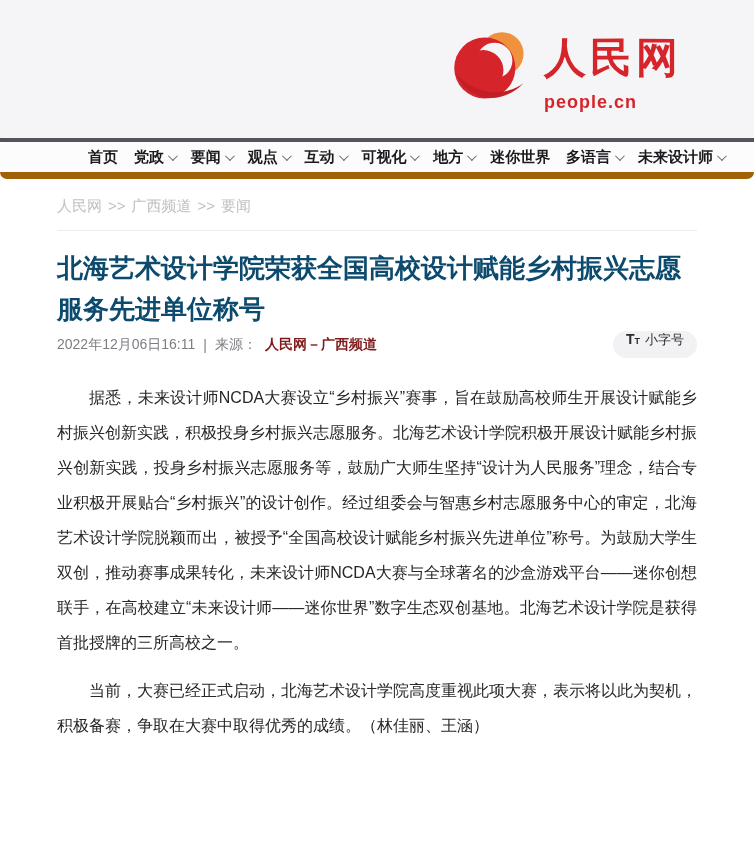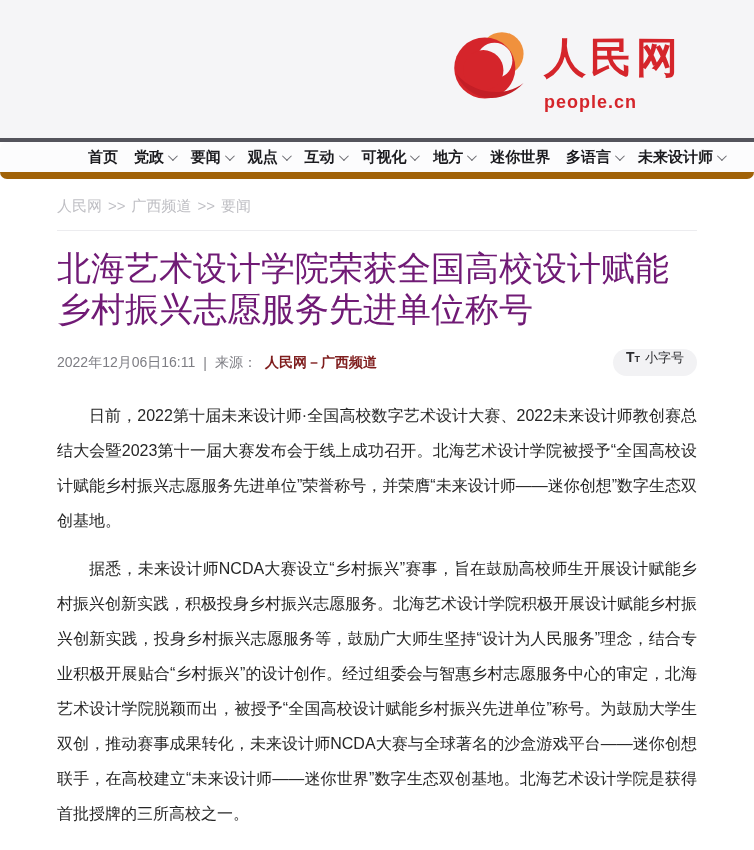--- a/index.html
+++ b/index.html
@@ -24,23 +24,23 @@
   .chev { width: 7px; height: 7px; border-right: 1.5px solid #6b6b70; border-bottom: 1.5px solid #6b6b70;
     transform: rotate(45deg) translateY(-2px); display: inline-block; }
 
   
   .content { padding: 0 57px; }
   .breadcrumb { margin-top: 18px; font-size: 15px; color: #bfbfc4; }
   .breadcrumb .crumb { cursor: pointer; }
   .breadcrumb .sep { margin: 0 6px; }
   .rule { border: none; border-top: 1px solid #ececef; margin-top: 14px; }
 
-  .article-title { margin-top: 17px; font-size: 34px; line-height: 41px; font-weight: normal; color: #701a75; }
+  .article-title { margin-top: 17px; font-size: 26px; line-height: 41px; font-weight: bold; color: #0c4a6e; }
 
-  .meta-row { margin-top: 19px; display: flex; align-items: center; justify-content: space-between; }
+  .meta-row { margin-top: 1px; display: flex; align-items: center; justify-content: space-between; }
   .meta-left { font-size: 14px; color: #7d7d83; display: flex; align-items: center; gap: 8px; }
   .meta-left .source-name { font-weight: bold; color: #7f1d1d; cursor: pointer; }
   .pill { background: #f2f2f4; border-radius: 14px; height: 27px; display: inline-flex; 
     justify-content: center; padding: 0 13px; cursor: pointer; }
   .font-size-btn { font-size: 13px; color: #2b2b2e; gap: 5px; }
   .font-size-btn .tt b { font-size: 14px; font-weight: bold; }
   .font-size-btn .tt small { font-size: 9px; font-weight: bold; }
 
   .article-body { margin-top: 22px; }
   .article-body p { font-size: 16px; line-height: 35px; color: #262626; text-align: justify;
@@ -122,18 +122,17 @@
       <span>来源：</span>
       <span class="source-name">人民网－广西频道</span>
     </div>
     <button class="pill font-size-btn" style="border:none;">
       <span class="tt"><b>T</b><small>T</small></span>
       <span>小字号</span>
     </button>
   </div>
 
   <div class="article-body">
-      <p>日前，2022第十届未来设计师·全国高校数字艺术设计大赛、2022未来设计师教创赛总结大会暨2023第十一届大赛发布会于线上成功召开。北海艺术设计学院被授予“全国高校设计赋能乡村振兴志愿服务先进单位”荣誉称号，并荣膺“未来设计师——迷你创想”数字生态双创基地。</p>
       <p>据悉，未来设计师NCDA大赛设立“乡村振兴”赛事，旨在鼓励高校师生开展设计赋能乡村振兴创新实践，积极投身乡村振兴志愿服务。北海艺术设计学院积极开展设计赋能乡村振兴创新实践，投身乡村振兴志愿服务等，鼓励广大师生坚持“设计为人民服务”理念，结合专业积极开展贴合“乡村振兴”的设计创作。经过组委会与智惠乡村志愿服务中心的审定，北海艺术设计学院脱颖而出，被授予“全国高校设计赋能乡村振兴先进单位”称号。为鼓励大学生双创，推动赛事成果转化，未来设计师NCDA大赛与全球著名的沙盒游戏平台——迷你创想联手，在高校建立“未来设计师——迷你世界”数字生态双创基地。北海艺术设计学院是获得首批授牌的三所高校之一。</p>
       <p>当前，大赛已经正式启动，北海艺术设计学院高度重视此项大赛，表示将以此为契机，积极备赛，争取在大赛中取得优秀的成绩。（林佳丽、王涵）</p>
     </div>
 
 </main>
 
 </body></html>

